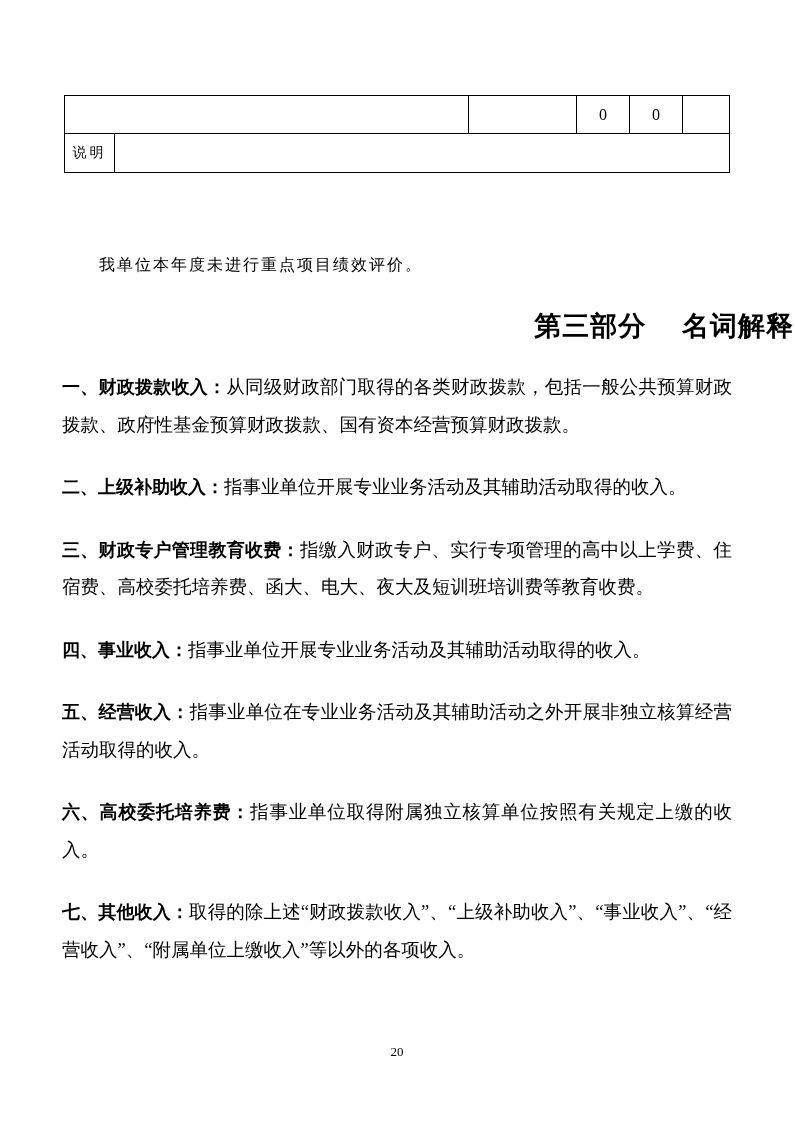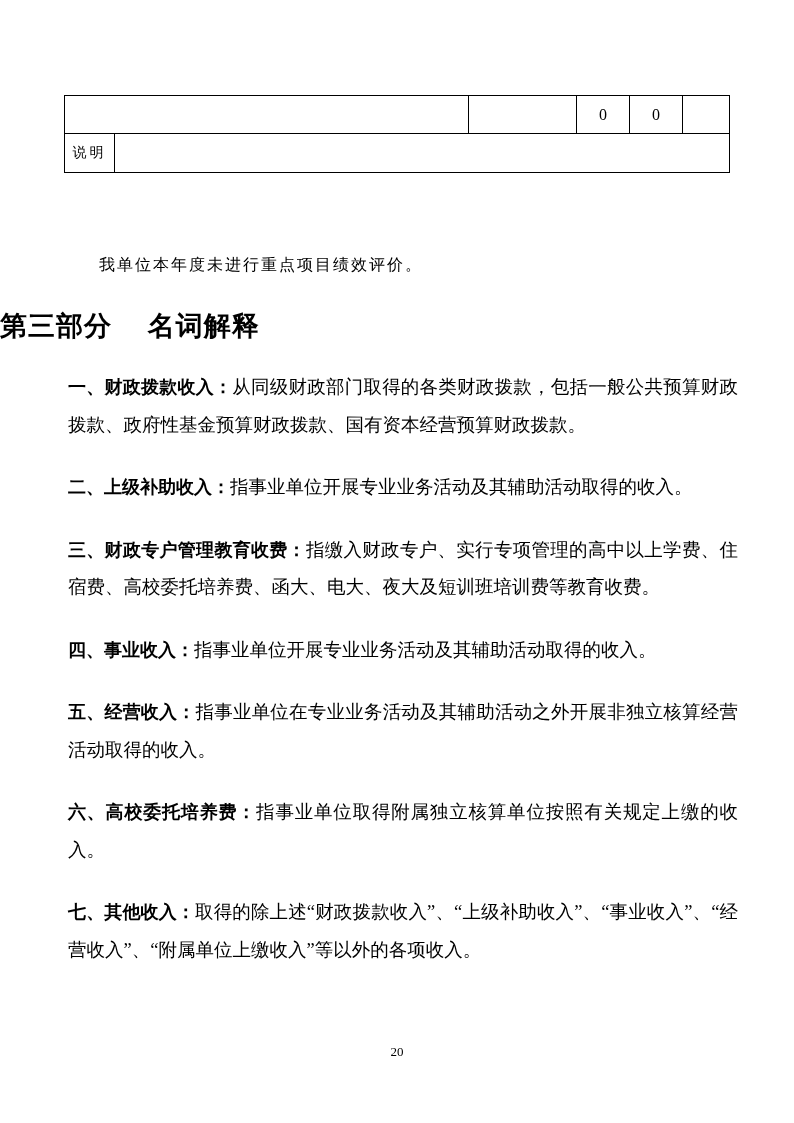--- a/index.html
+++ b/index.html
@@ -61,30 +61,30 @@
     white-space: nowrap;
   }
 
   
   .doc-title {
     position: absolute;
     left: 0;
     top: 308px;
     width: 100%;
     margin: 0;
-    text-align: left;
+    text-align: right;
     font-size: 27px;
     font-weight: 700;
     letter-spacing: 1px;
   }
 
   
   .definitions {
     position: absolute;
-    left: 68px;
+    left: 62px;
     top: 369px;
     width: 670px;
   }
   .def {
     margin: 0 0 25px 0;
     font-size: 18.5px;
     line-height: 37.5px;
     text-align: justify;
     word-break: break-all;
     overflow-wrap: anywhere;

